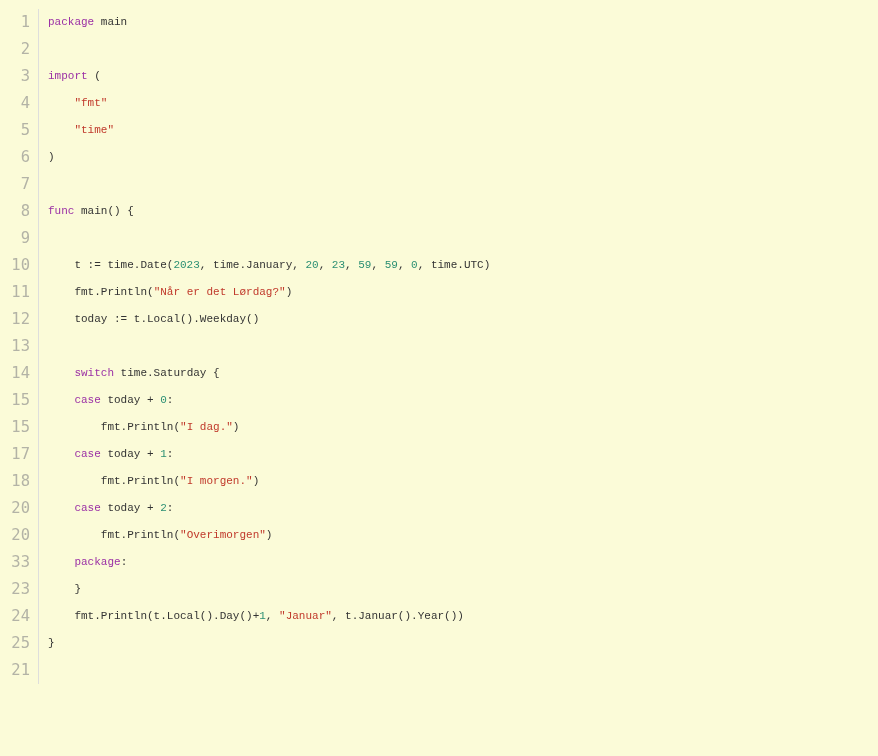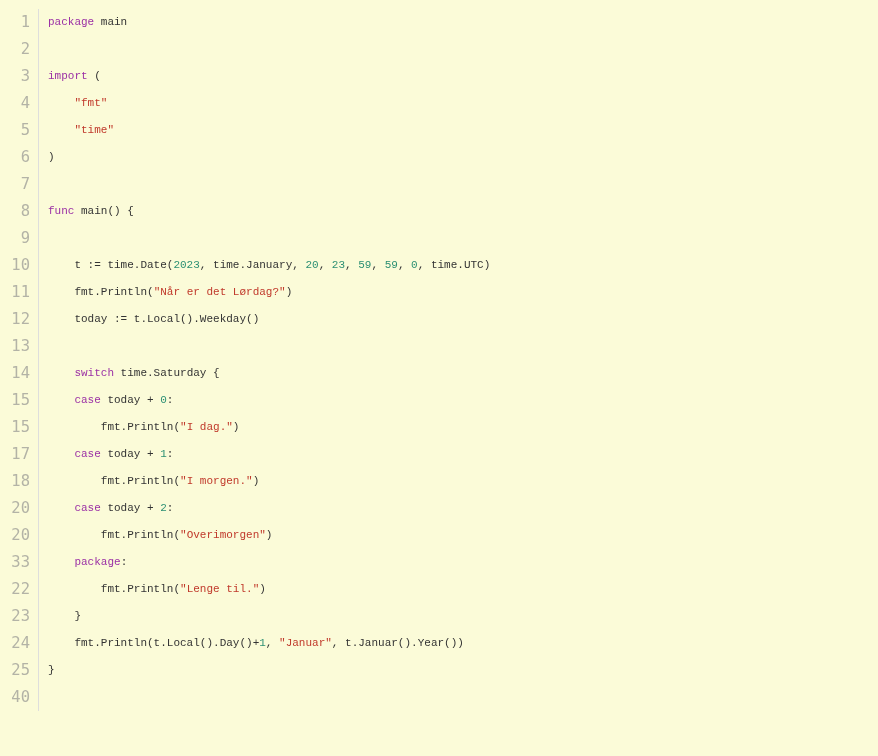--- a/index.html
+++ b/index.html
@@ -86,18 +86,17 @@
     <div class="code-line"><div class="gutter-number">12</div><div class="gutter-rule"></div><div class="line-content"><span class="tok-plain">    today := t.Local().Weekday()</span></div></div>
     <div class="code-line"><div class="gutter-number">13</div><div class="gutter-rule"></div><div class="line-content">&nbsp;</div></div>
     <div class="code-line"><div class="gutter-number">14</div><div class="gutter-rule"></div><div class="line-content"><span class="tok-plain">    </span><span class="tok-keyword">switch</span><span class="tok-plain"> time.Saturday {</span></div></div>
     <div class="code-line"><div class="gutter-number">15</div><div class="gutter-rule"></div><div class="line-content"><span class="tok-plain">    </span><span class="tok-keyword">case</span><span class="tok-plain"> today + </span><span class="tok-number">0</span><span class="tok-plain">:</span></div></div>
     <div class="code-line"><div class="gutter-number">15</div><div class="gutter-rule"></div><div class="line-content"><span class="tok-plain">        fmt.Println(</span><span class="tok-string">"I dag."</span><span class="tok-plain">)</span></div></div>
     <div class="code-line"><div class="gutter-number">17</div><div class="gutter-rule"></div><div class="line-content"><span class="tok-plain">    </span><span class="tok-keyword">case</span><span class="tok-plain"> today + </span><span class="tok-number">1</span><span class="tok-plain">:</span></div></div>
     <div class="code-line"><div class="gutter-number">18</div><div class="gutter-rule"></div><div class="line-content"><span class="tok-plain">        fmt.Println(</span><span class="tok-string">"I morgen."</span><span class="tok-plain">)</span></div></div>
     <div class="code-line"><div class="gutter-number">20</div><div class="gutter-rule"></div><div class="line-content"><span class="tok-plain">    </span><span class="tok-keyword">case</span><span class="tok-plain"> today + </span><span class="tok-number">2</span><span class="tok-plain">:</span></div></div>
     <div class="code-line"><div class="gutter-number">20</div><div class="gutter-rule"></div><div class="line-content"><span class="tok-plain">        fmt.Println(</span><span class="tok-string">"Overimorgen"</span><span class="tok-plain">)</span></div></div>
     <div class="code-line"><div class="gutter-number">33</div><div class="gutter-rule"></div><div class="line-content"><span class="tok-plain">    </span><span class="tok-keyword">package</span><span class="tok-plain">:</span></div></div>
-    <div class="code-line"><div class="gutter-number">22</div><div class="gutter-rule"></div><div class="line-content"><span class="tok-plain">        fmt.Println(</span><span class="tok-string">"Lenge til."</span><span class="tok-plain">)</span></div></div>
     <div class="code-line"><div class="gutter-number">23</div><div class="gutter-rule"></div><div class="line-content"><span class="tok-plain">    }</span></div></div>
     <div class="code-line"><div class="gutter-number">24</div><div class="gutter-rule"></div><div class="line-content"><span class="tok-plain">    fmt.Println(t.Local().Day()+</span><span class="tok-number">1</span><span class="tok-plain">, </span><span class="tok-string">"Januar"</span><span class="tok-plain">, t.Januar().Year())</span></div></div>
     <div class="code-line"><div class="gutter-number">25</div><div class="gutter-rule"></div><div class="line-content"><span class="tok-plain">}</span></div></div>
-    <div class="code-line"><div class="gutter-number">40</div><div class="gutter-rule"></div><div class="line-content">&nbsp;</div></div>
+    <div class="code-line"><div class="gutter-number">21</div><div class="gutter-rule"></div><div class="line-content">&nbsp;</div></div>
   </div>
 
 </body></html>

